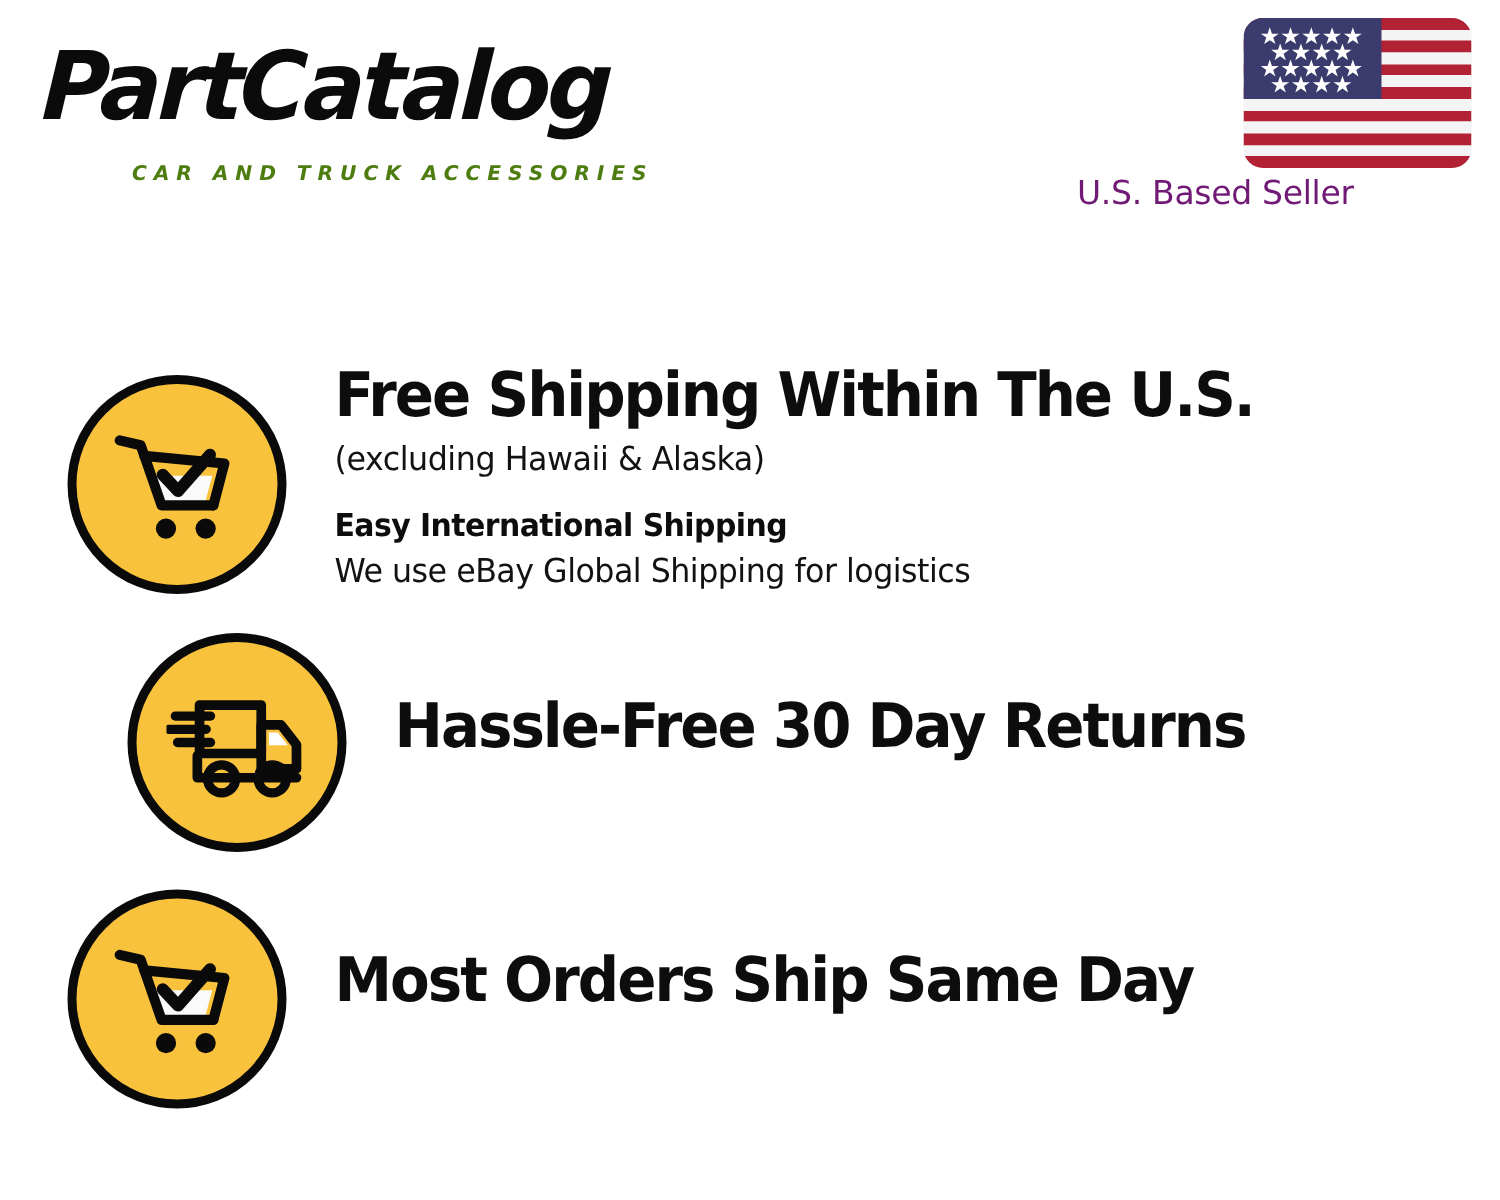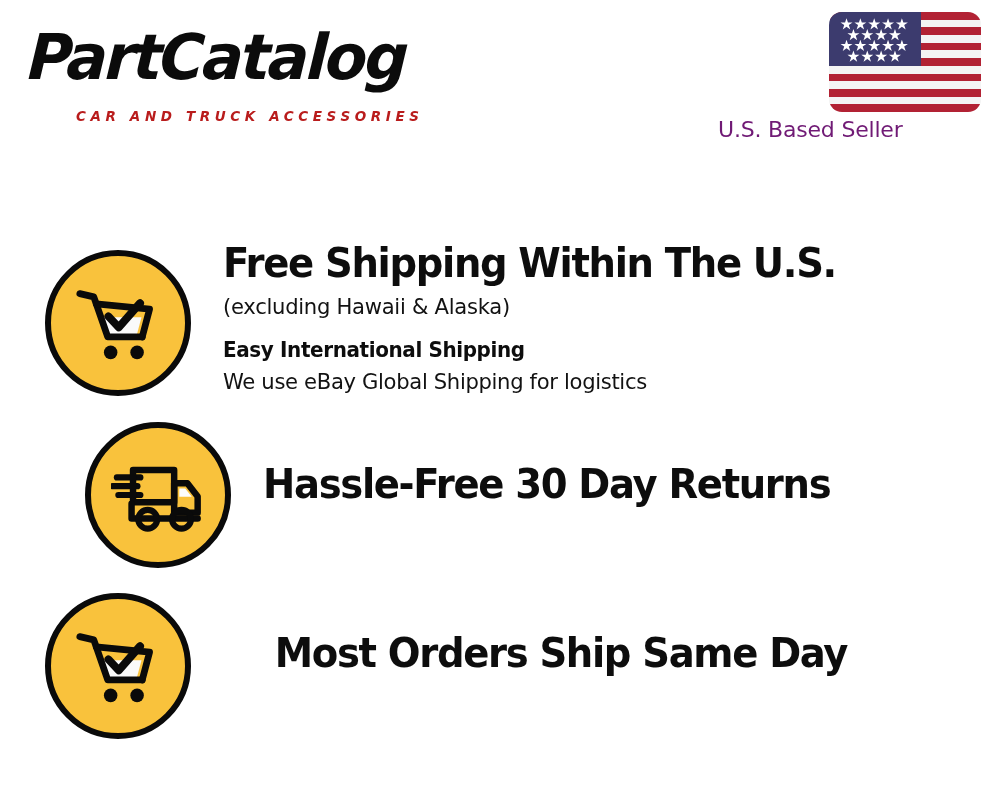--- a/index.html
+++ b/index.html
@@ -35,28 +35,28 @@
     color: #0b0b0b;
     transform: scaleX(0.97) skewX(-3deg);
     transform-origin: left top;
     white-space: nowrap;
     position: absolute;
     left: 6px;
     top: 8px;
   }
   .brand-tagline {
     position: absolute;
-    left: 52px;
+    left: 64px;
     top: 90px;
     font-family: "DejaVu Sans", sans-serif;
     font-weight: 700;
     font-style: italic;
     font-size: 13.5px;
     letter-spacing: 4.6px;
-    color: #b91c1c;
+    color: #4d7c0f;
     white-space: nowrap;
   }
 
   
   .seller-badge {
     position: absolute;
     right: 12px;
     top: 12px;
     width: 290px;
     height: 145px;
@@ -112,21 +112,21 @@
     top: 0;
     width: 1000px;
   }
   .feature-row {
     position: absolute;
     left: 0;
     width: 952px;
   }
   .feature-row.r1 { top: 242px; height: 170px; }
   .feature-row.r2 { top: 415px; height: 160px; margin-left: 40px; }
-  .feature-row.r3 { top: 586px; height: 160px; text-align: center; }
+  .feature-row.r3 { top: 586px; height: 160px; }
 
   .badge-circle {
     position: absolute;
     left: 45px;
     width: 146px;
     height: 146px;
     border-radius: 50%;
     background: #f9c23c;
     border: 6px solid #0a0a0a;
     box-sizing: border-box;

